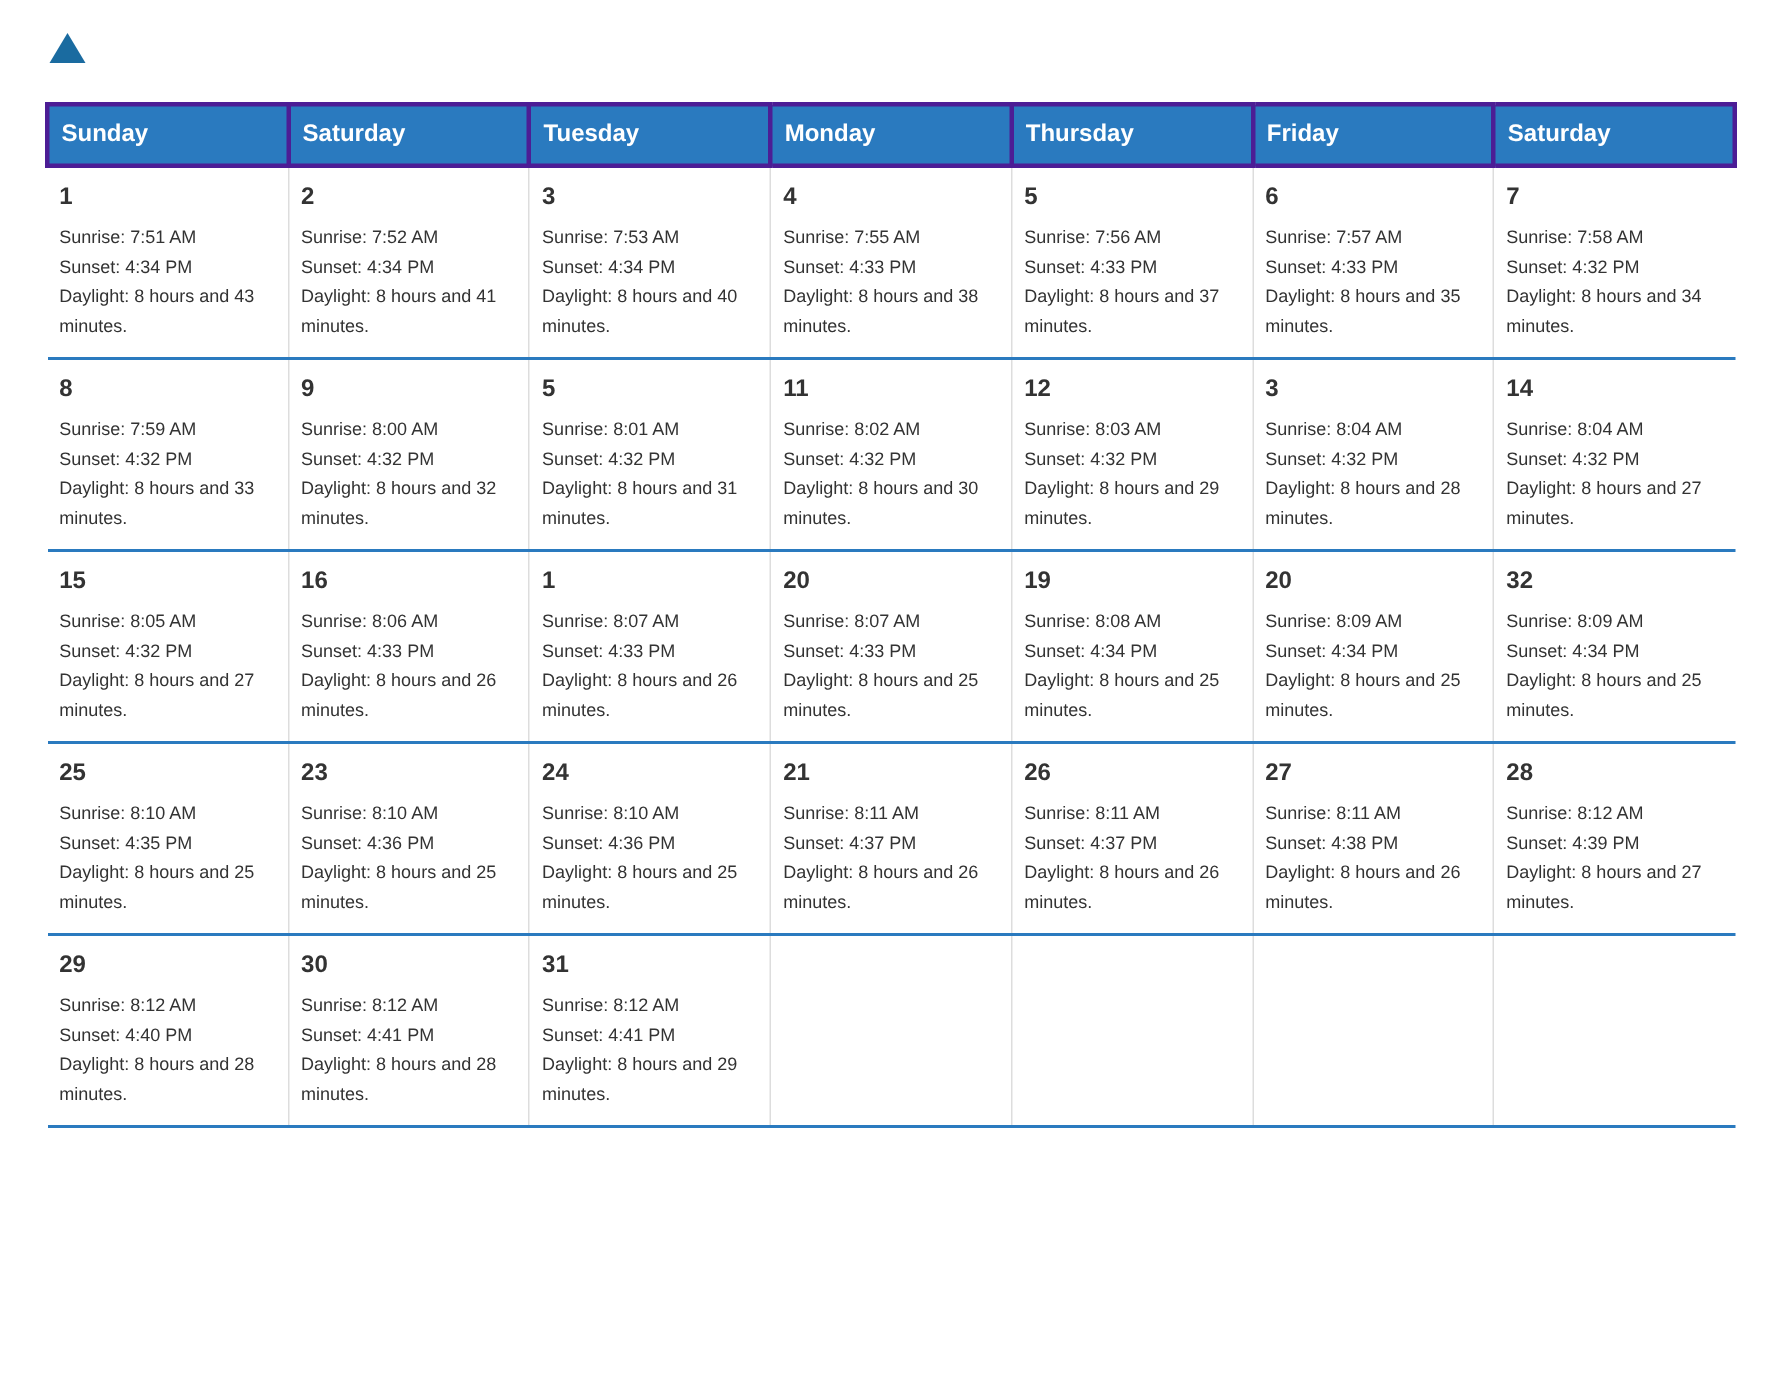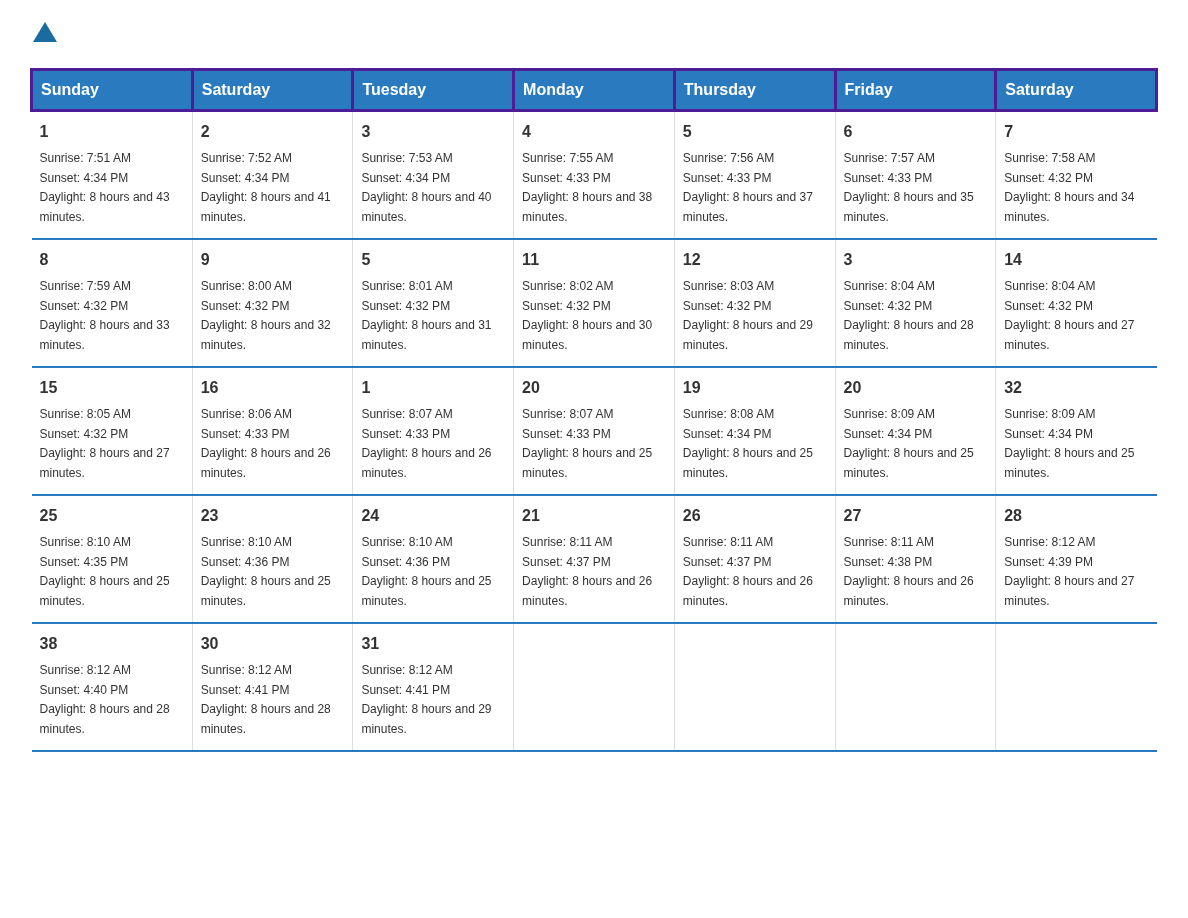--- a/index.html
+++ b/index.html
@@ -234,21 +234,21 @@
           <span class="day-num">27</span>
           <span class="day-info">Sunrise: 8:11 AM<br>Sunset: 4:38 PM<br>Daylight: 8 hours and 26 minutes.</span>
         </td>
         <td>
           <span class="day-num">28</span>
           <span class="day-info">Sunrise: 8:12 AM<br>Sunset: 4:39 PM<br>Daylight: 8 hours and 27 minutes.</span>
         </td>
       </tr>
       <tr>
         <td>
-          <span class="day-num">38</span>
+          <span class="day-num">29</span>
           <span class="day-info">Sunrise: 8:12 AM<br>Sunset: 4:40 PM<br>Daylight: 8 hours and 28 minutes.</span>
         </td>
         <td>
           <span class="day-num">30</span>
           <span class="day-info">Sunrise: 8:12 AM<br>Sunset: 4:41 PM<br>Daylight: 8 hours and 28 minutes.</span>
         </td>
         <td>
           <span class="day-num">31</span>
           <span class="day-info">Sunrise: 8:12 AM<br>Sunset: 4:41 PM<br>Daylight: 8 hours and 29 minutes.</span>
         </td>

